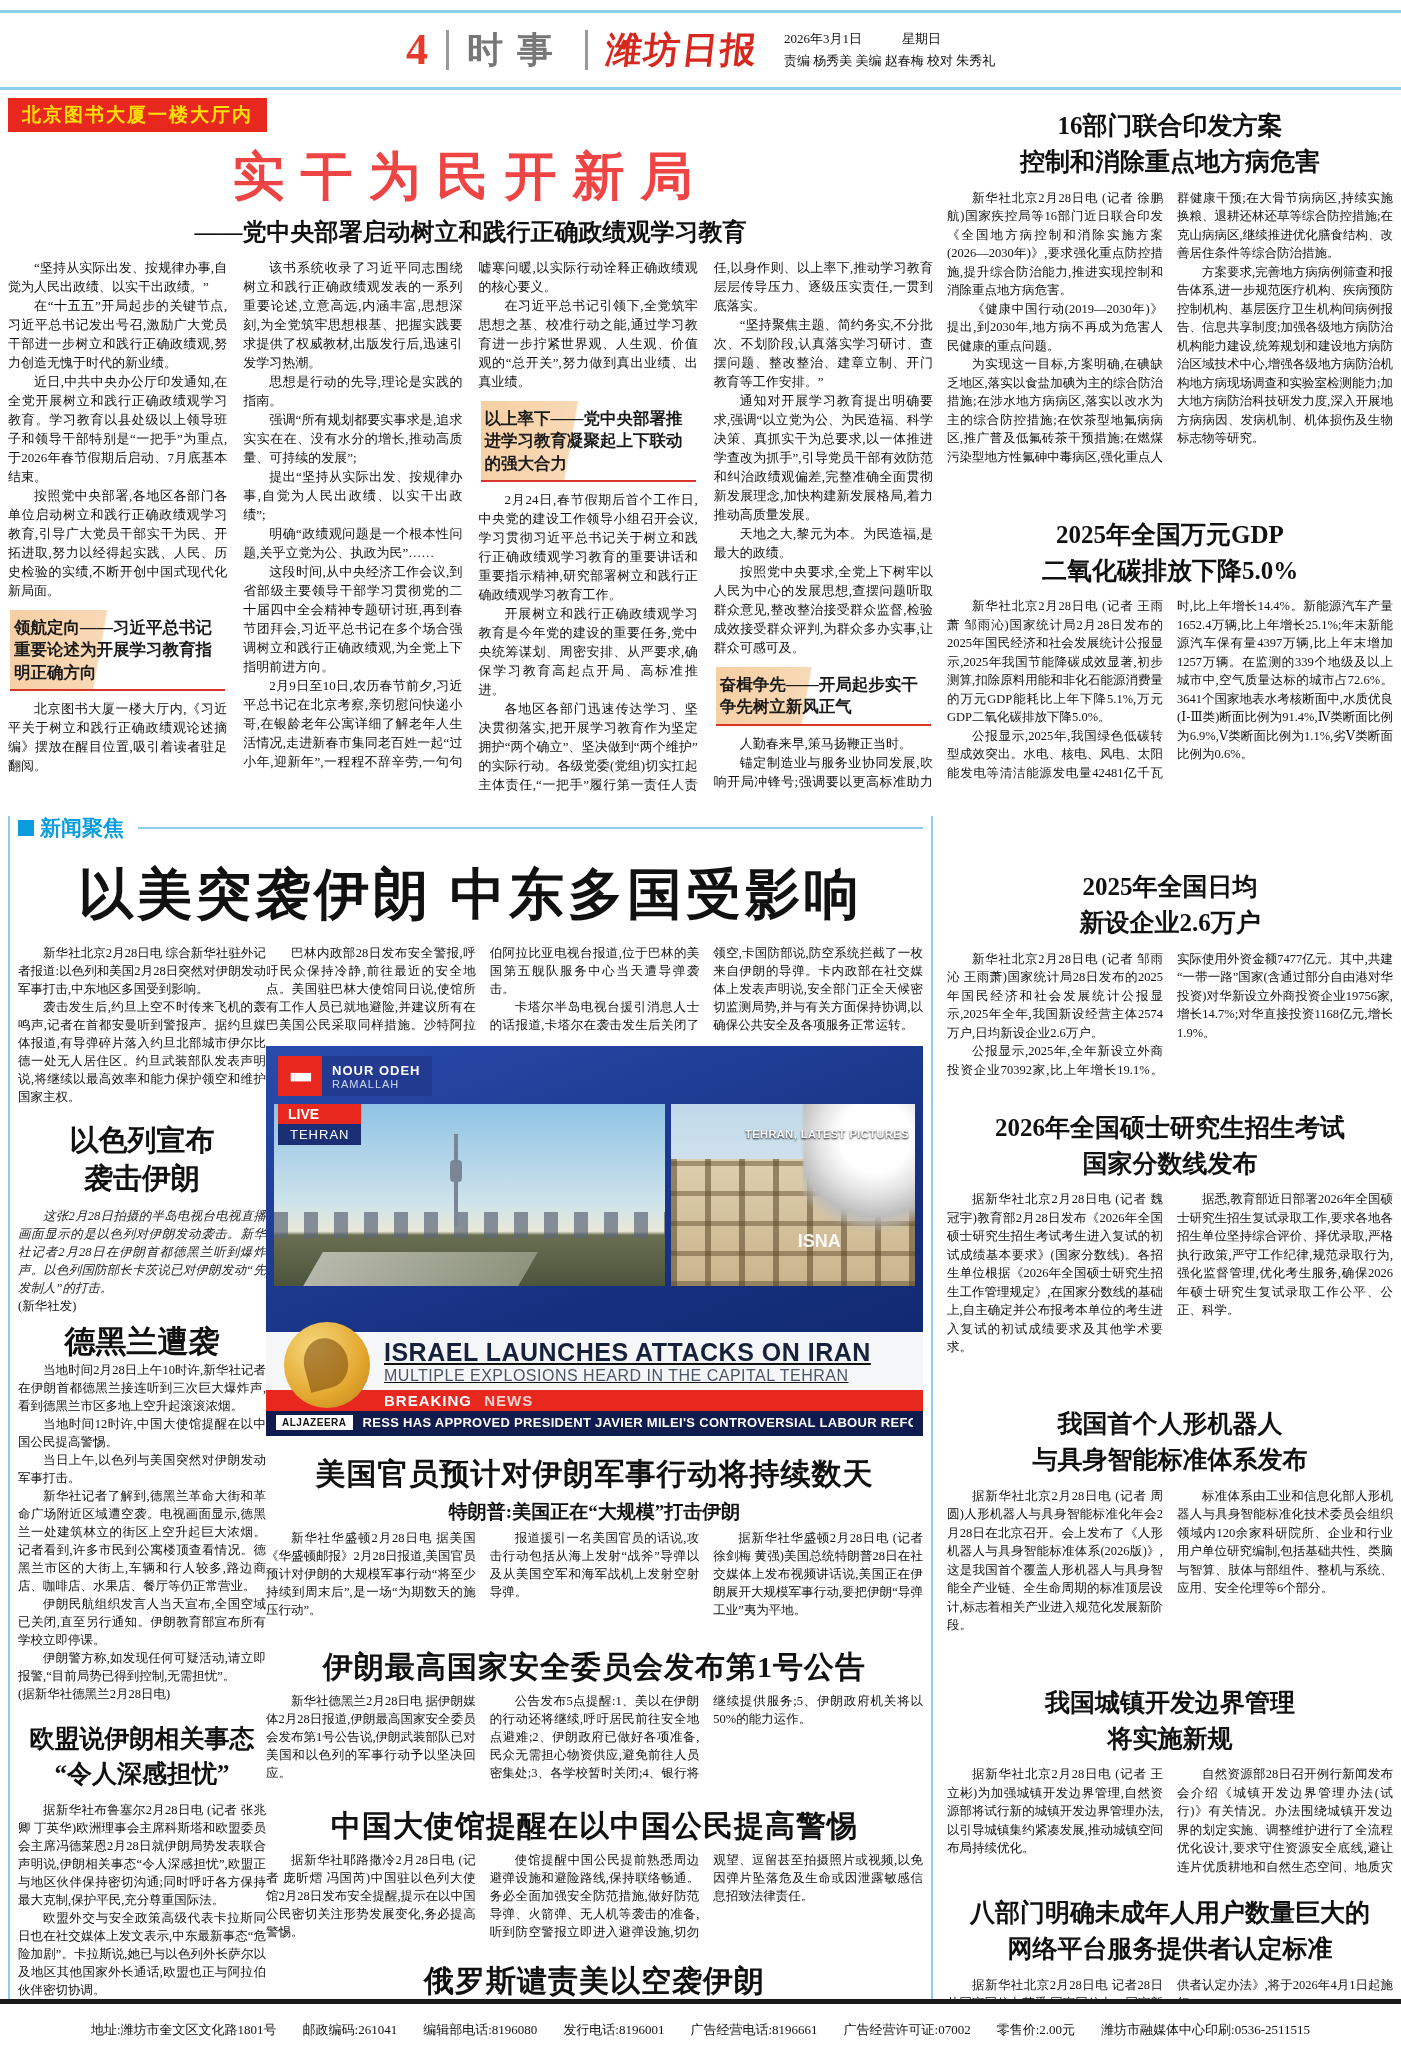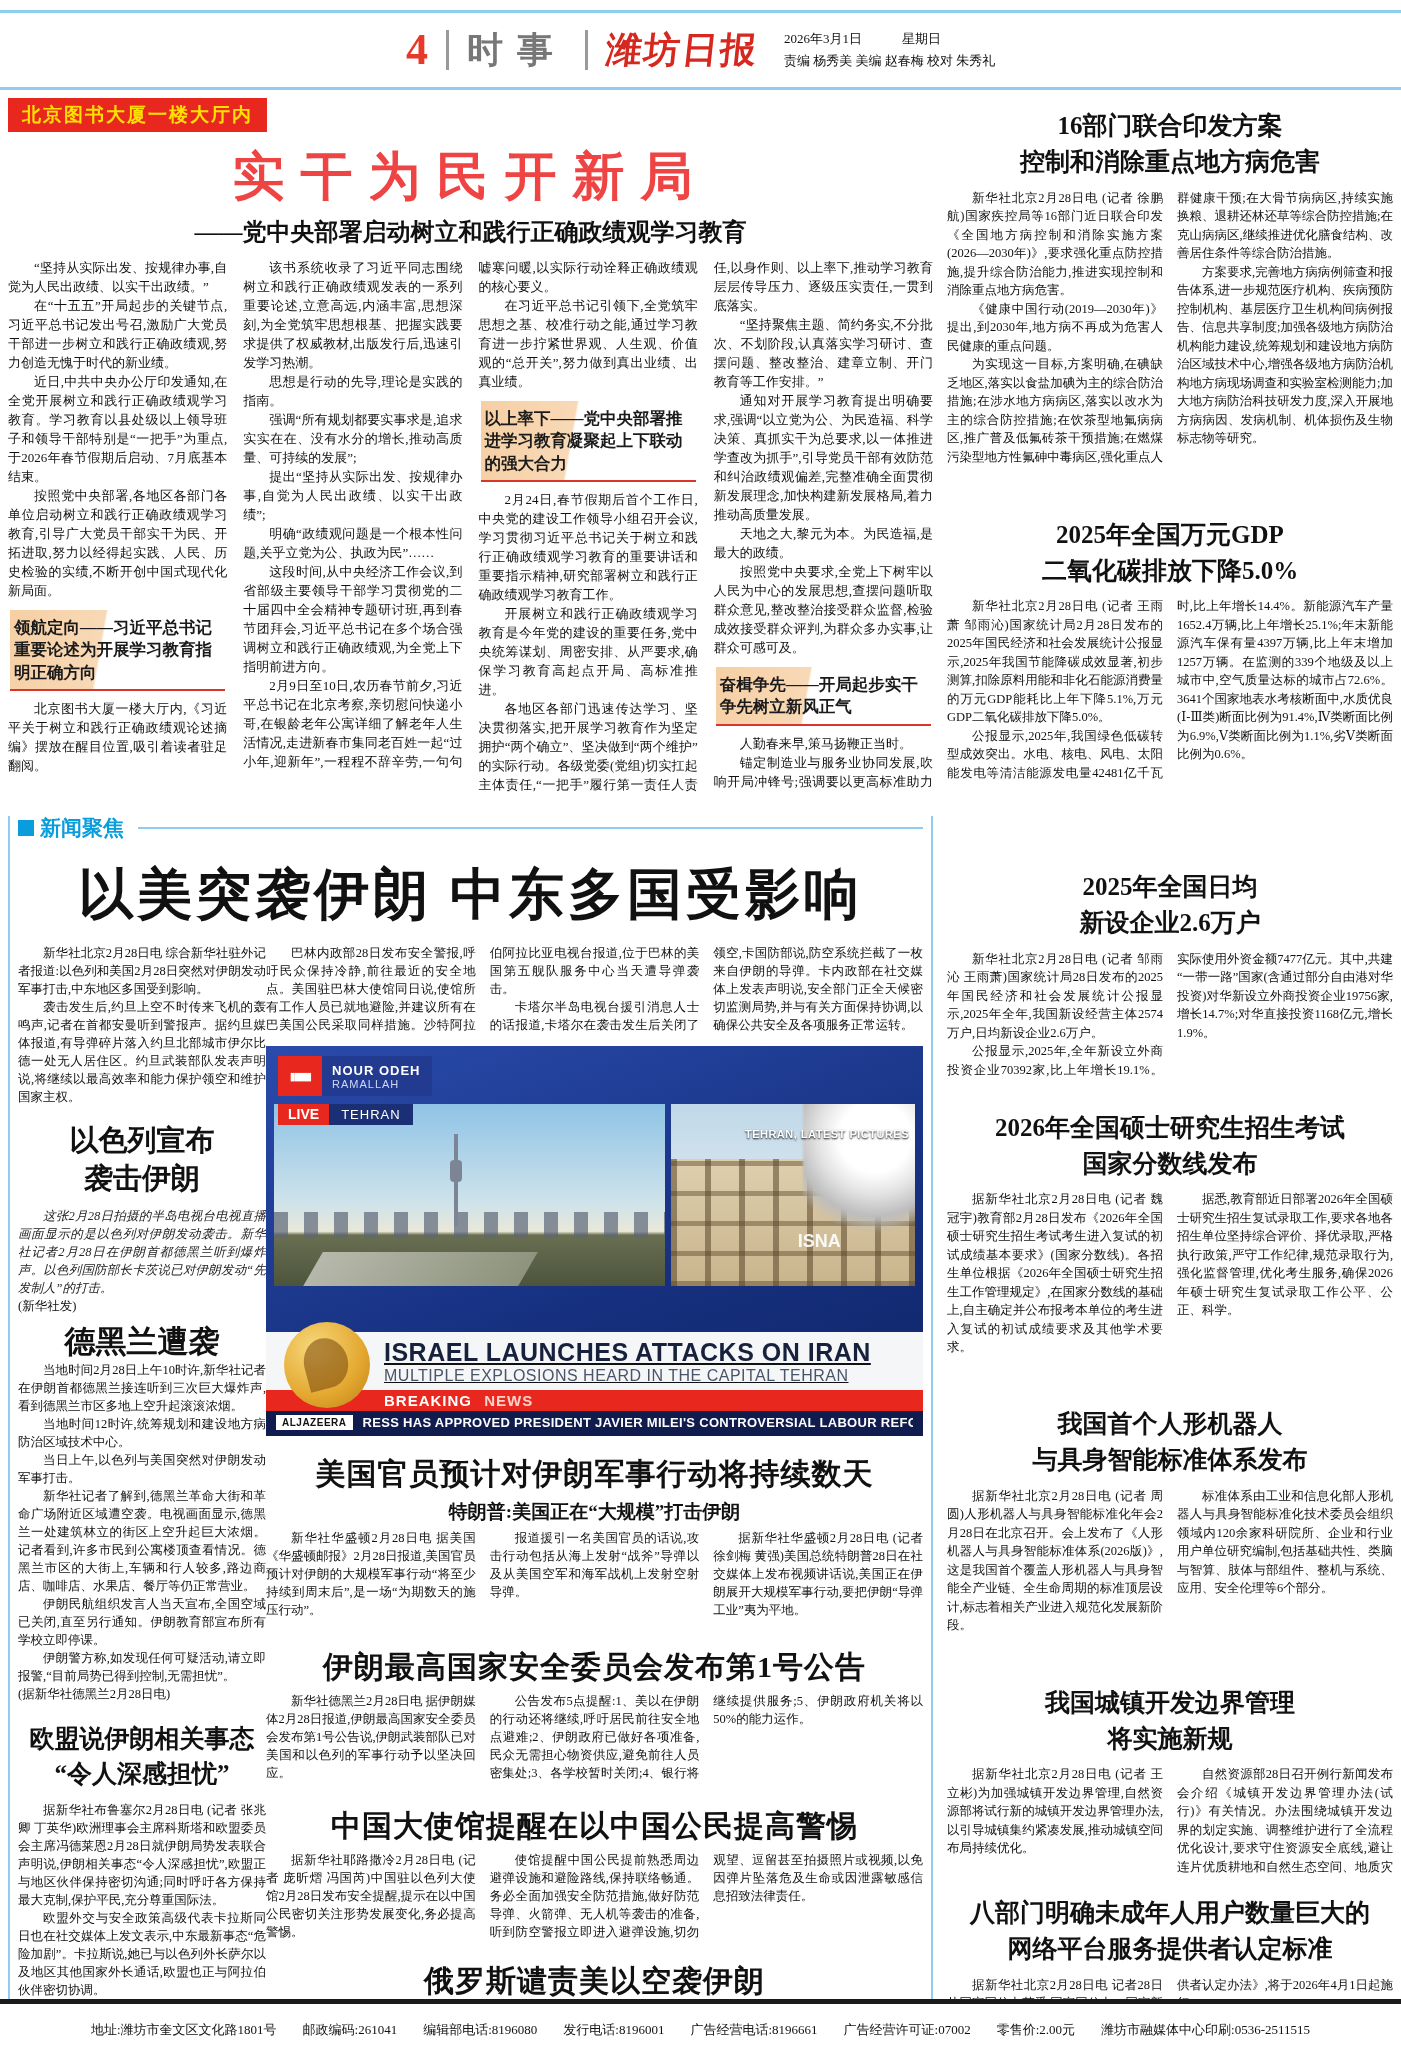--- a/index.html
+++ b/index.html
@@ -52,21 +52,21 @@
 
   
   .tv-photo{margin:0 0 8px;width:100%;height:390px;background:linear-gradient(160deg,#2a4bac,#16307f 60%,#0f2566);position:relative;overflow:hidden;}
   .tv-top{position:absolute;top:10px;left:12px;z-index:3;}
   .reporter-tag{display:flex;align-items:stretch;gap:0;}
   .audio-icon{width:44px;height:40px;background:#e8281e;display:flex;align-items:center;justify-content:center;}
   .audio-icon::before{content:"▮▮▮▮▮";color:#fff;font-size:11px;letter-spacing:-2px;}
   .reporter-text{background:#223a8f;color:#fff;padding:3px 12px 3px 10px;display:flex;flex-direction:column;justify-content:center;}
   .reporter-text b{font-family:"Liberation Sans","DejaVu Sans",sans-serif;font-size:13px;letter-spacing:1px;}
   .reporter-text i{font-style:normal;color:#cdd8f5;font-family:"Liberation Sans","DejaVu Sans",sans-serif;font-size:11px;letter-spacing:1px;}
-  .live-tag{margin-top:8px;display:flex;width:max-content;font-family:"Liberation Sans","DejaVu Sans",sans-serif;}
+  .live-tag{margin-top:8px;display:flex;width:max-content;font-family:"Liberation Sans","DejaVu Sans",sans-serif;flex-direction:column;}
   .live{background:#e8281e;color:#fff;font-weight:bold;font-size:14px;padding:2px 10px;}
   .live-loc{background:#1b2f74;color:#fff;font-size:13px;padding:3px 12px;letter-spacing:1px;}
   .tv-panels{position:absolute;top:58px;left:8px;right:8px;height:182px;display:flex;gap:6px;z-index:1;}
   .panel-left{flex:1.6;position:relative;background:linear-gradient(#8fc3e6 0%,#cfe3ea 55%,#e9e8d8 70%,#6a6f52 72%,#4c543c 100%);overflow:hidden;}
   .panel-left .skyline{position:absolute;bottom:48px;left:0;right:0;height:26px;background:repeating-linear-gradient(90deg,#5c6678 0 14px,rgba(92,102,120,0) 14px 30px);opacity:.7;}
   .panel-left .tower{position:absolute;left:46%;bottom:60px;width:4px;height:92px;background:#7b8596;}
   .panel-left .tower::before{content:"";position:absolute;top:26px;left:-4px;width:12px;height:22px;background:#7b8596;border-radius:4px;}
   .panel-left .road{position:absolute;bottom:0;left:10%;width:55%;height:34px;background:linear-gradient(80deg,#cfcfc6,#9aa08a);transform:skewX(-30deg);opacity:.8;}
   .panel-right{flex:1;position:relative;background:linear-gradient(#bfd9ea 0%,#cfe0ec 30%,#d8c9a8 31%,#cdbd9a 100%);overflow:hidden;}
   .panel-right .building{position:absolute;inset:30% 0 0 0;background:repeating-linear-gradient(90deg,rgba(90,70,40,.55) 0 6px,rgba(0,0,0,0) 6px 34px),repeating-linear-gradient(0deg,rgba(90,70,40,.45) 0 5px,rgba(0,0,0,0) 5px 30px),linear-gradient(#decfae,#c9b48c);}
@@ -189,21 +189,21 @@
               <span>以色列宣布</span>
               <span>袭击伊朗</span>
             </h3>
             <div class="photo-caption">
               <p>这张2月28日拍摄的半岛电视台电视直播画面显示的是以色列对伊朗发动袭击。新华社记者2月28日在伊朗首都德黑兰听到爆炸声。以色列国防部长卡茨说已对伊朗发动“先发制人”的打击。</p>
             </div>
             <p class="align-right">(新华社发)</p>
             <h3 class="tehran-title">德黑兰遭袭</h3>
             <div>
                 <p>当地时间2月28日上午10时许,新华社记者在伊朗首都德黑兰接连听到三次巨大爆炸声,看到德黑兰市区多地上空升起滚滚浓烟。</p>
-                <p>当地时间12时许,统筹规划和建设地方病防治区域技术中心。</p>
+                <p>当地时间12时许,中国大使馆提醒在以中国公民提高警惕。</p>
                 <p>当日上午,以色列与美国突然对伊朗发动军事打击。</p>
                 <p>新华社记者了解到,德黑兰革命大街和革命广场附近区域遭空袭。电视画面显示,德黑兰一处建筑林立的街区上空升起巨大浓烟。记者看到,许多市民到公寓楼顶查看情况。德黑兰市区的大街上,车辆和行人较多,路边商店、咖啡店、水果店、餐厅等仍正常营业。</p>
                 <p>伊朗民航组织发言人当天宣布,全国空域已关闭,直至另行通知。伊朗教育部宣布所有学校立即停课。</p>
                 <p>伊朗警方称,如发现任何可疑活动,请立即报警,“目前局势已得到控制,无需担忧”。</p>
               </div>
             <p class="align-right">(据新华社德黑兰2月28日电)</p>
             <h3 class="eu-title">
               <span>欧盟说伊朗相关事态</span>
               <span>“令人深感担忧”</span>
             </h3>

